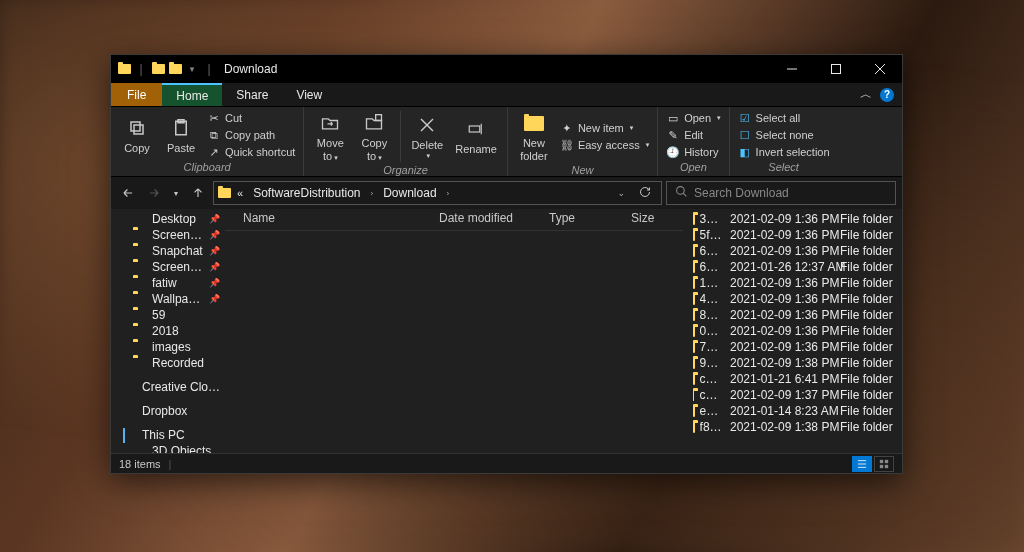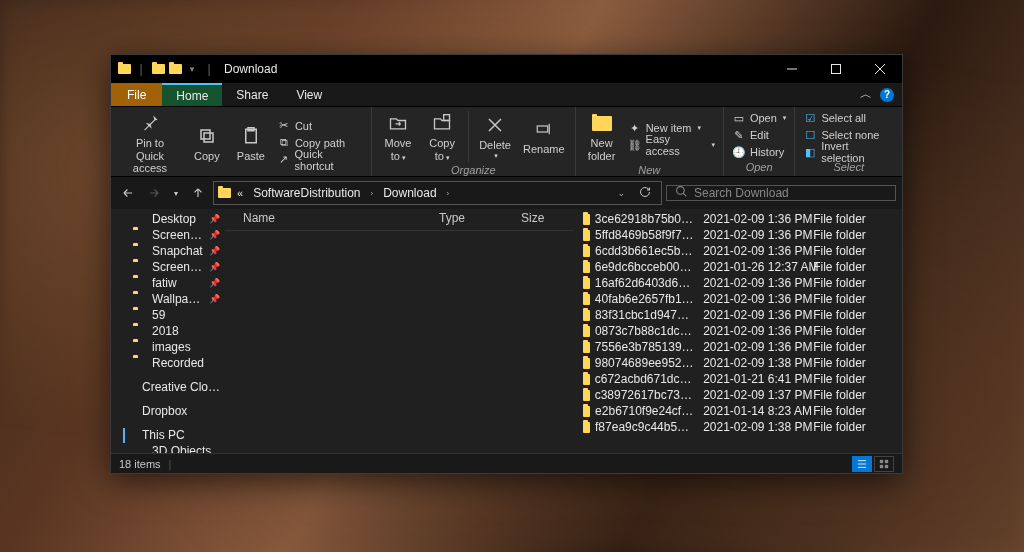--- a/index.html
+++ b/index.html
@@ -83,21 +83,21 @@
     padding: 3px 6px;
     gap: 4px;
   }
   .navbtn { width: 22px; height: 24px; display: flex; align-items: center; justify-content: center; color: #c8c8c8;}
   .navbtn.disabled { color: #555;}
   .navbtn svg { width: 14px; height: 14px; }
   .address { flex: 1; height: 24px; background: #191919; border: 1px solid #535353; display: flex; align-items: center; padding: 0 4px; gap: 2px;}
   .address .crumb { padding: 0 4px; font-size: 12px;}
   .address .caret { font-size: 8px; color: #aaa; padding: 0 4px;}
   .address-tools { margin-left: auto; display: flex; align-items: center; gap: 2px;}
-  .search { width: 230px; height: 16px; background: #191919; border: 1px solid #535353; display: flex; align-items: center; padding: 0 8px; gap: 6px; color: #888;}
+  .search { width: 230px; height: 24px; background: #191919; border: 1px solid #535353; display: flex; align-items: center; padding: 0 8px; gap: 6px; color: #888;}
 
   .body { flex: 1; display: flex; min-height: 0; background: #202020;}
   .sidebar { width: 114px; background: #202020; overflow-y: auto; padding: 2px 0; position: relative;}
   .sidebar::-webkit-scrollbar { width: 14px;}
   .sidebar::-webkit-scrollbar-track { background: #202020;}
   .sidebar::-webkit-scrollbar-thumb { background: #4d4d4d;}
   .side-item { display: flex; align-items: center; gap: 5px; padding: 1px 0 1px 12px; font-size: 12px; white-space: nowrap; overflow: hidden;}
   .side-item.l2 { padding-left: 22px;}
   .side-icon { width: 14px; height: 12px; flex-shrink: 0;}
   .pin { margin-left: auto; padding-right: 4px; font-size: 9px; color: #aaa; flex-shrink: 0;}
@@ -184,29 +184,20 @@
       <span class="help-circle">?</span>
     </div>
   </div>
 
   <div class="ribbon">
 
     <div class="rgroup">
       <div class="rgroup-content">
         <div class="rbtn-large">
           <span class="ricon">
-              <svg width="20" height="20" viewBox="0 0 24 24" fill="#c8c8c8">
-                <path d="M16 3l5 5-3 1-5 5 1 5-3-3-5 5-1-1 5-5-3-3 5 1 5-5z"></path>
-              </svg>
-            </span>
-          <span>Pin to Quick</span>
-          <span>access</span>
-        </div>
-        <div class="rbtn-large">
-          <span class="ricon">
               <svg width="18" height="18" viewBox="0 0 24 24" fill="none" stroke="#c8c8c8" stroke-width="2">
                 <rect x="8" y="8" width="12" height="12"></rect>
                 <rect x="4" y="4" width="12" height="12"></rect>
               </svg>
             </span>
           <span>Copy</span>
         </div>
         <div class="rbtn-large">
           <span class="ricon">
               <svg width="18" height="18" viewBox="0 0 24 24" fill="none" stroke="#c8c8c8" stroke-width="2">
@@ -455,20 +446,21 @@
         </div>
         <div class="side-item l2">
           <span class="side-icon"><span class="obj3d-icon"></span></span>
           <span style="overflow: hidden; text-overflow: ellipsis;">3D Objects</span>
         </div>
       </div>
     <div class="filearea">
       <div class="columns">
         <div style="width:10px"></div>
         <div class="col col-name">Name</div>
+        <div class="col col-date">Date modified</div>
         <div class="col col-type">Type</div>
         <div class="col col-size">Size</div>
       </div>
       <div class="filelist" id="filelist">
           <div class="file-row">
             <div class="fname">
               <span class="folder-icon"></span>
               <span style="overflow: hidden; text-overflow: ellipsis;">3ce62918b75b00ff3a95928314288dbe</span>
             </div>
             <div class="fdate">2021-02-09 1:36 PM</div>

